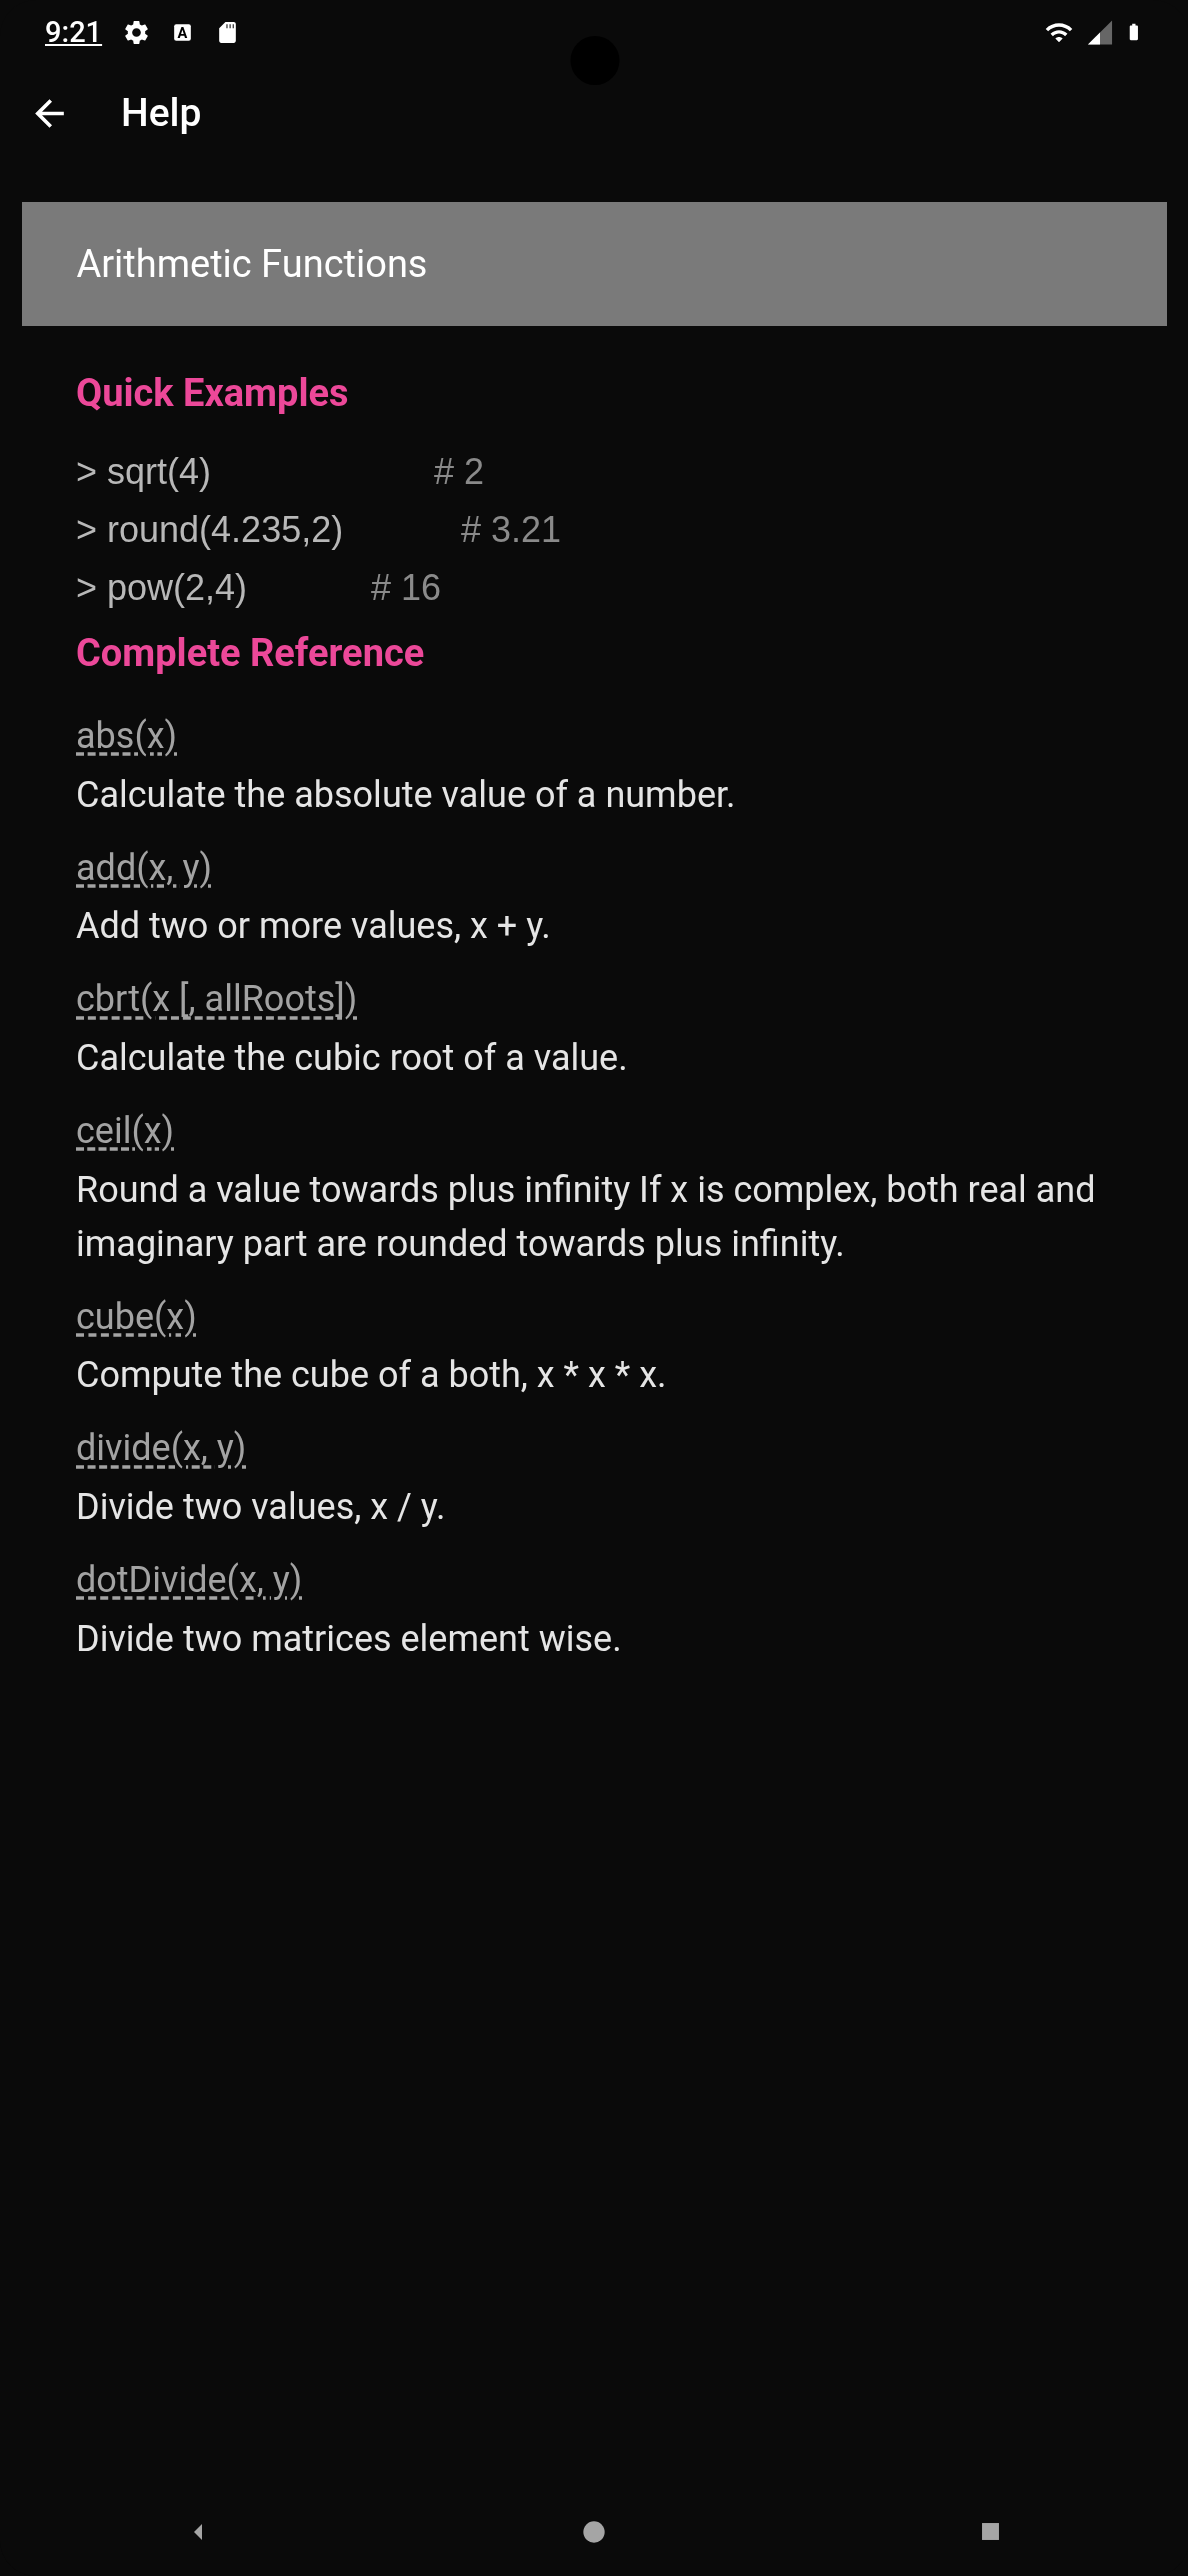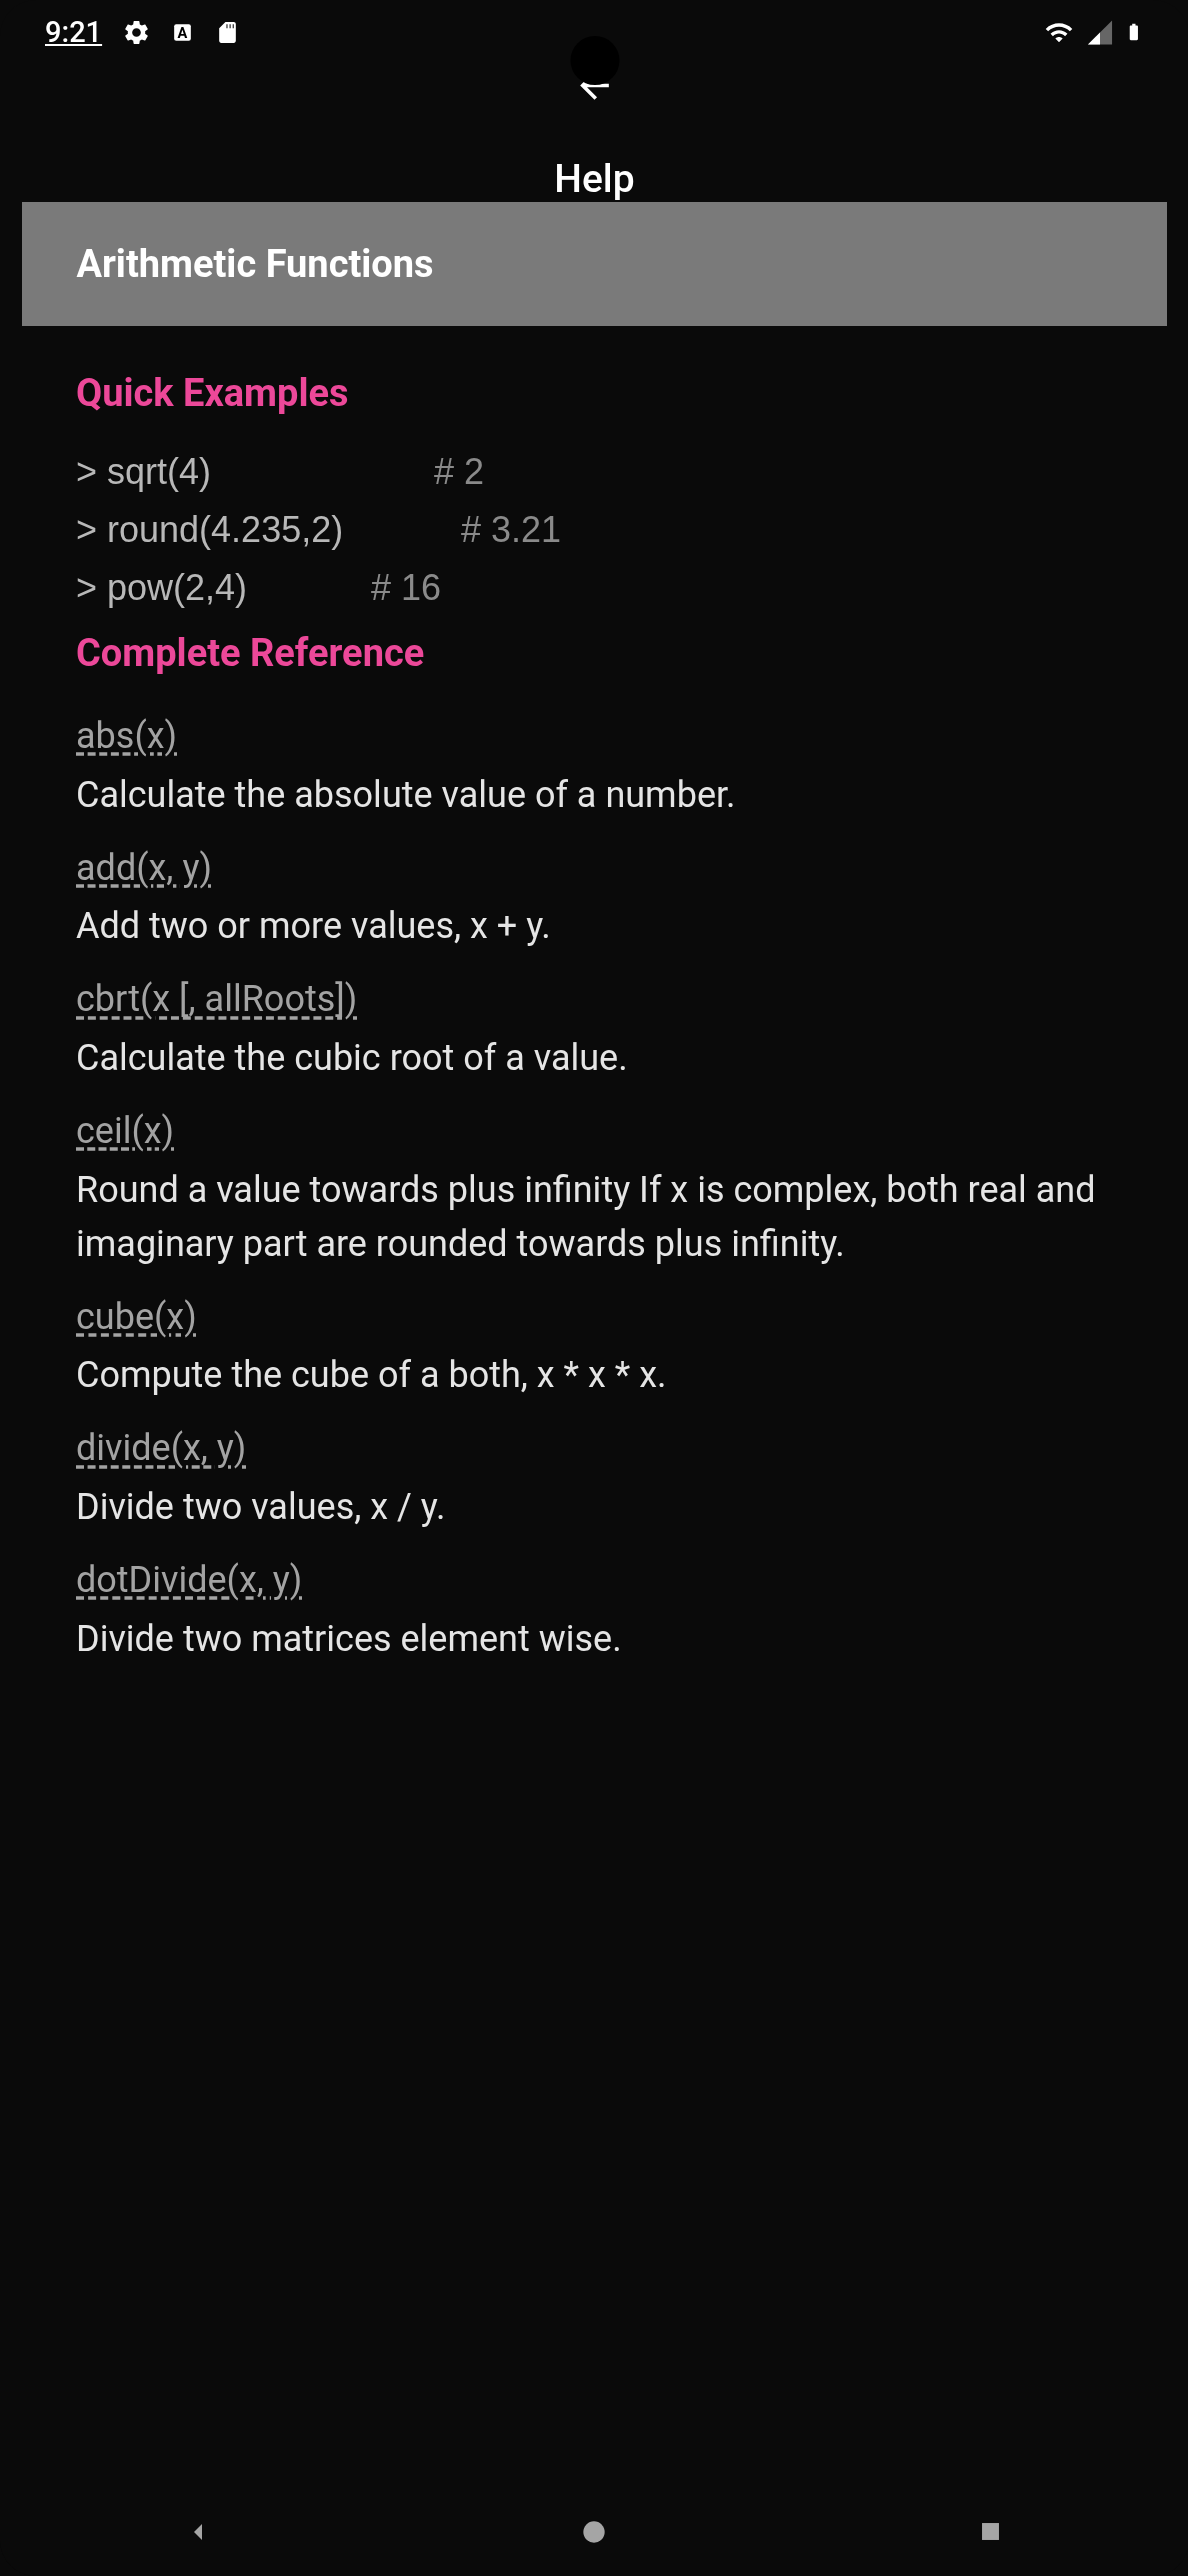--- a/index.html
+++ b/index.html
@@ -66,21 +66,20 @@
       background: #000;
       border-radius: 50%;
     }
     
     .app-bar {
       height: 98px;
       display: flex;
       align-items: center;
       padding: 0 27px;
       gap: 49px;
-      flex-direction: column;
     }
     
     .back-button {
       width: 45px;
       height: 45px;
       display: flex;
       align-items: center;
       justify-content: center;
       cursor: pointer;
     }
@@ -92,21 +91,21 @@
     }
     
     .section-header {
       background: #7a7a7a;
       padding: 40px 54px;
       margin: 40px 22.4px 0 22.4px;
     }
     
     .section-header-text {
       font-size: 38px;
-      font-weight: 700;
+      font-weight: 400;
       color: #ffffff;
     }
     
     .content {
       padding: 45px 76px;
     }
     
     .subsection-title {
       font-size: 38px;
       font-weight: 700;

